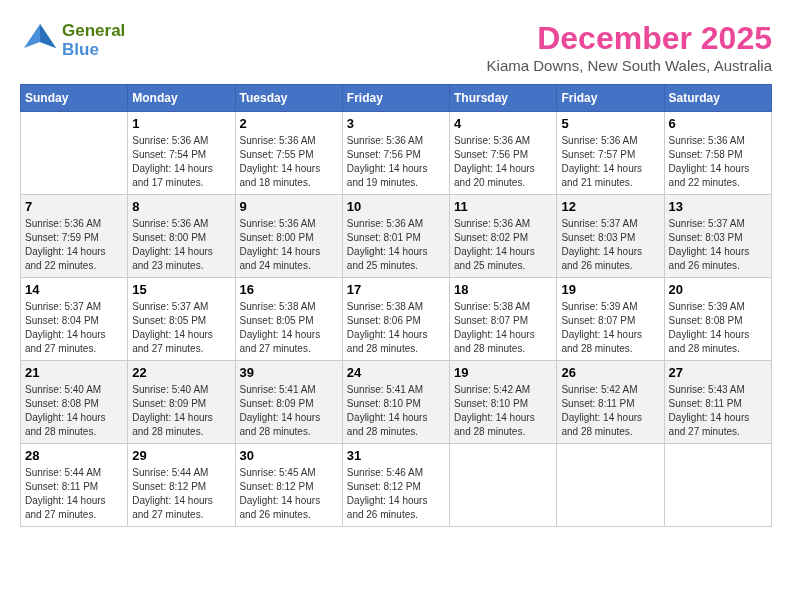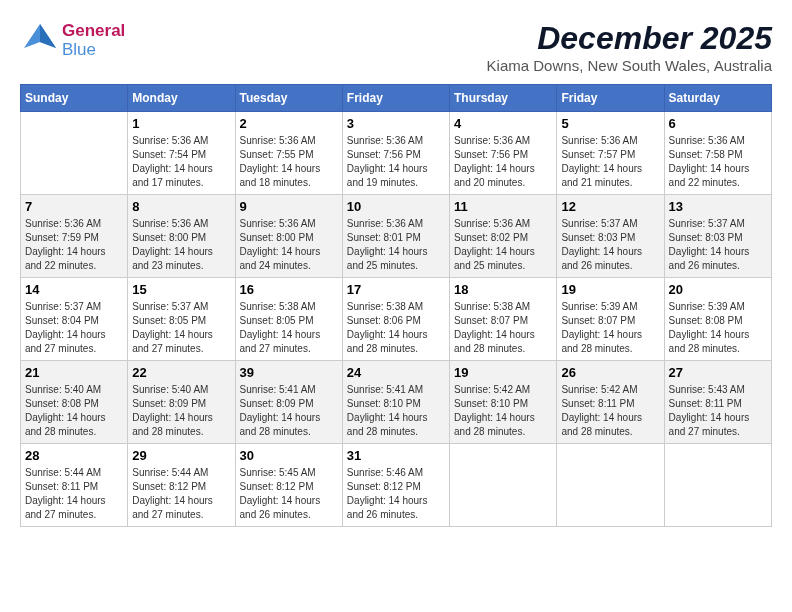--- a/index.html
+++ b/index.html
@@ -15,22 +15,21 @@
       justify-content: space-between;
       align-items: flex-start;
       margin-bottom: 10px;
     }
     .title-area {
       text-align: right;
     }
     .calendar-title {
       font-size: 32px;
       font-weight: bold;
-      color: #0f172a;
-      font-style: italic;
+      color: #ec4899;
     }
     .calendar-subtitle {
       font-size: 15px;
       color: #555;
       margin-left: 45px;
     }
     table {
       width: 100%;
       border-collapse: collapse;
       font-size: 11px;
@@ -88,22 +87,22 @@
   <div class="logo-wrapper">
     <div class="logo-row">
       <div style="margin-right:4px;">
         <svg width="38" height="38" viewBox="0 0 38 38">
           <rect x="0" y="0" width="38" height="38" fill="white"></rect>
           <polygon points="20,4 36,28 20,22 4,28" fill="#4a90d9"></polygon>
           <polygon points="20,4 36,28 20,22" fill="#2a6fba"></polygon>
         </svg>
       </div>
       <div>
-        <div style="font-size:17px;font-weight:bold;color:#be185d;line-height:1.1;">General</div>
-        <div style="font-size:17px;font-weight:normal;color:#4a90d9;line-height:1.1;">Blue</div>
+        <div style="font-size:17px;font-weight:bold;color:#4d7c0f;line-height:1.1;">General</div>
+        <div style="font-size:17px;font-weight:bold;color:#4a90d9;line-height:1.1;">Blue</div>
       </div>
     </div>
   </div>
   <div class="title-area">
     <div class="calendar-title">December 2025</div>
     <div class="calendar-subtitle">Kiama Downs, New South Wales, Australia</div>
   </div>
 </div>
 
 <table>

